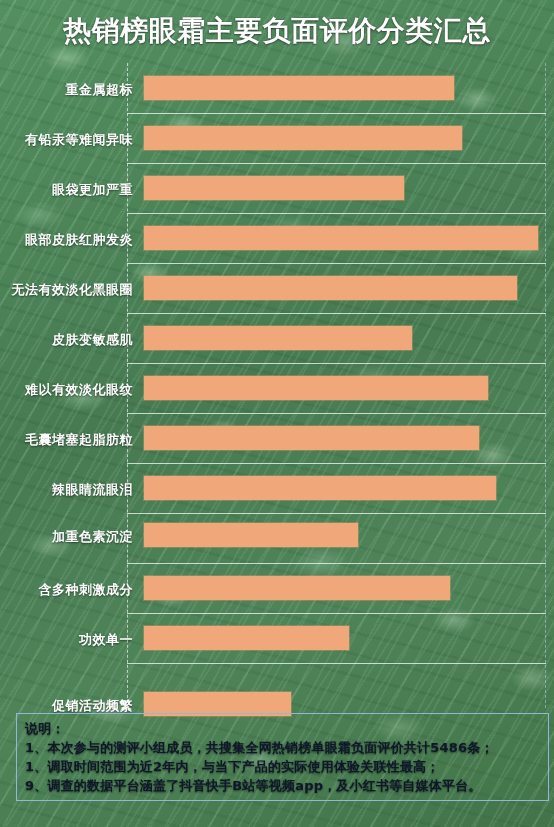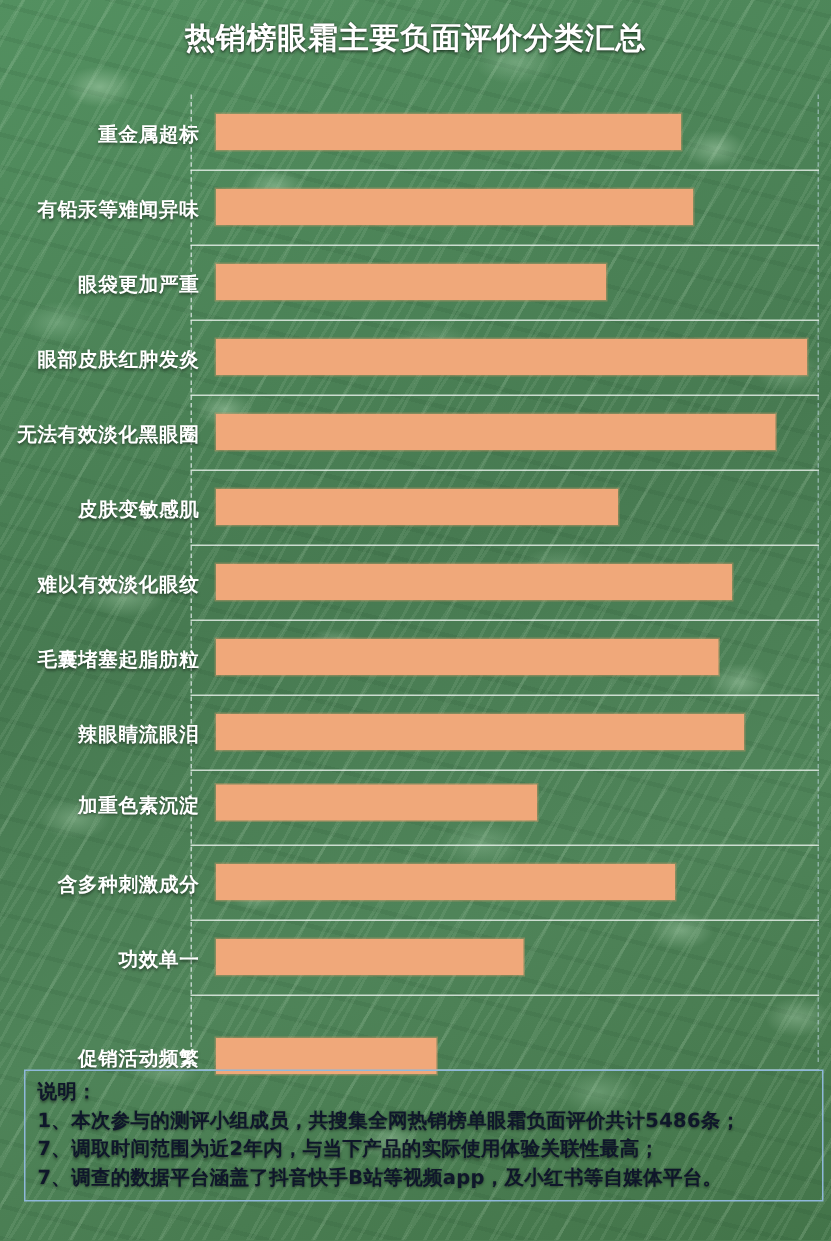--- a/index.html
+++ b/index.html
@@ -40,21 +40,21 @@
       repeating-linear-gradient(-57deg, rgba(210,236,208,.085) 0 2px, rgba(0,0,0,0) 2px 17px),
       repeating-linear-gradient(14deg, rgba(30,70,40,.10) 0 3px, rgba(0,0,0,0) 3px 21px),
       linear-gradient(160deg,#539060 0%,#477a51 45%,#4f8459 70%,#437449 100%);
     z-index:0;
   }
 
   
   #chart-title{
     position:absolute;left:0;top:12px;width:554px;
     text-align:center;
-    font-size:20px;font-weight:bold;color:#ffffff;
+    font-size:28px;font-weight:bold;color:#ffffff;
     letter-spacing:.5px;
     text-shadow:0 1px 2px rgba(0,0,0,.45),0 0 1px rgba(0,0,0,.6);
     z-index:3;
   }
 
   
   #plot-area{
     position:absolute;left:127px;top:63px;width:419px;height:645px;
     z-index:2;
   }
@@ -179,15 +179,15 @@
       <div class="bar-row" style="top: 616px;">
         <div class="y-label">促销活动频繁</div>
         <div class="bar" title="促销活动频繁: 35" style="width: 147px; top: 13px; height: 24px; background: rgb(240, 168, 122);"></div>
       </div>
     </div>
 </div>
 
 <div id="footnote-box">
   <div class="note-line" id="note-heading">说明：</div>
   <div class="note-line">1、本次参与的测评小组成员，共搜集全网热销榜单眼霜负面评价共计5486条；</div>
-  <div class="note-line">7、调取时间范围为近2年内，与当下产品的实际使用体验关联性最高；</div>
-  <div class="note-line">7、调查的数据平台涵盖了抖音快手B站等视频app，及小红书等自媒体平台。</div>
+  <div class="note-line">1、调取时间范围为近2年内，与当下产品的实际使用体验关联性最高；</div>
+  <div class="note-line">9、调查的数据平台涵盖了抖音快手B站等视频app，及小红书等自媒体平台。</div>
 </div>
 
 </body></html>

